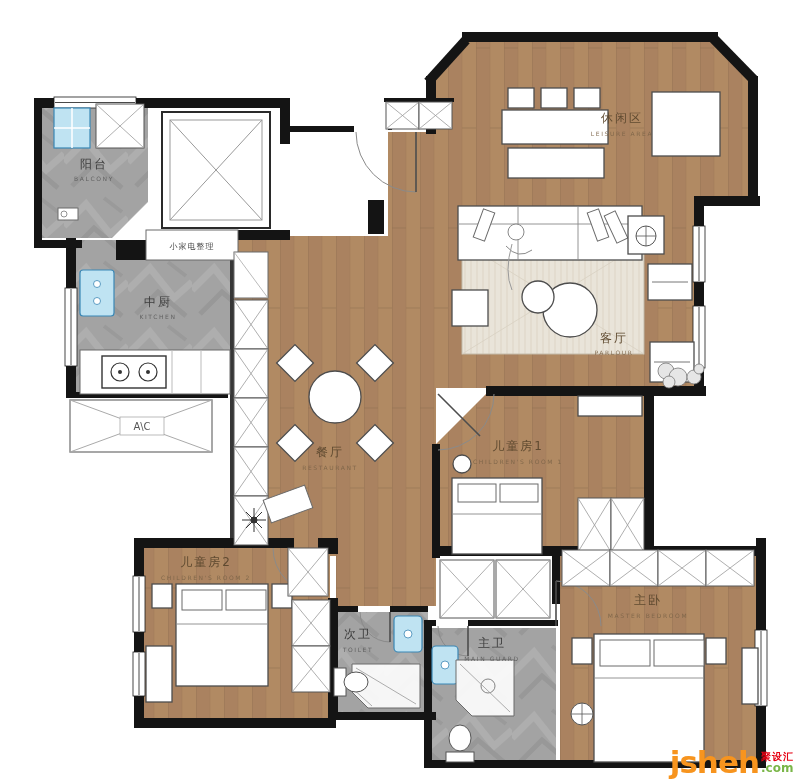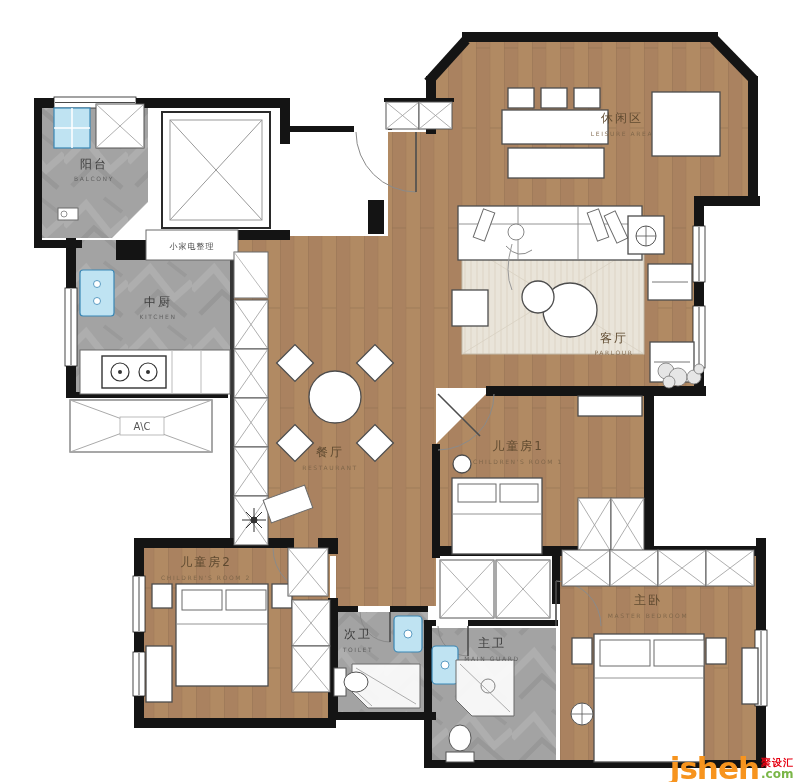--- a/index.html
+++ b/index.html
@@ -16,21 +16,21 @@
   .furn{fill:#ffffff;stroke:#4d4d4d;stroke-width:1.3;}
   .furn-thin{fill:#ffffff;stroke:#6b6b6b;stroke-width:1;}
   .xbox{fill:#ffffff;stroke:#555555;stroke-width:1;}
   .xline{stroke:#9a9a9a;stroke-width:.8;}
   .win{fill:#ffffff;stroke:#1a1a1a;stroke-width:.8;}
   .winline{stroke:#1a1a1a;stroke-width:.8;}
   .arc{fill:none;stroke:#8a8a8a;stroke-width:1;}
   .leaf{stroke:#4d4d4d;stroke-width:1.6;}
   .blue{fill:#bfe3f2;stroke:#3a87b5;stroke-width:1.2;}
   .sketch{stroke:#8a8a8a;fill:none;stroke-width:1;}
-  .logo{position:absolute;right:6px;bottom:2px;display:flex;align-items:flex-end;}
+  .logo{position:absolute;right:6px;bottom:8px;display:flex;align-items:flex-end;}
   .logo-brand{color:#f7941e;font-size:31px;font-weight:800;letter-spacing:-1px;line-height:.78;}
   .logo-right{display:flex;flex-direction:column;margin-left:2px;}
   .logo-cn{color:#e60012;font-size:10px;font-weight:700;letter-spacing:1px;line-height:1;}
   .logo-tld{color:#7ab648;font-size:12px;font-weight:800;line-height:1;}
 </style>
 </head>
 <body>
 
 <div class="stage">
 <svg width="800" height="782" viewBox="0 0 800 782">

